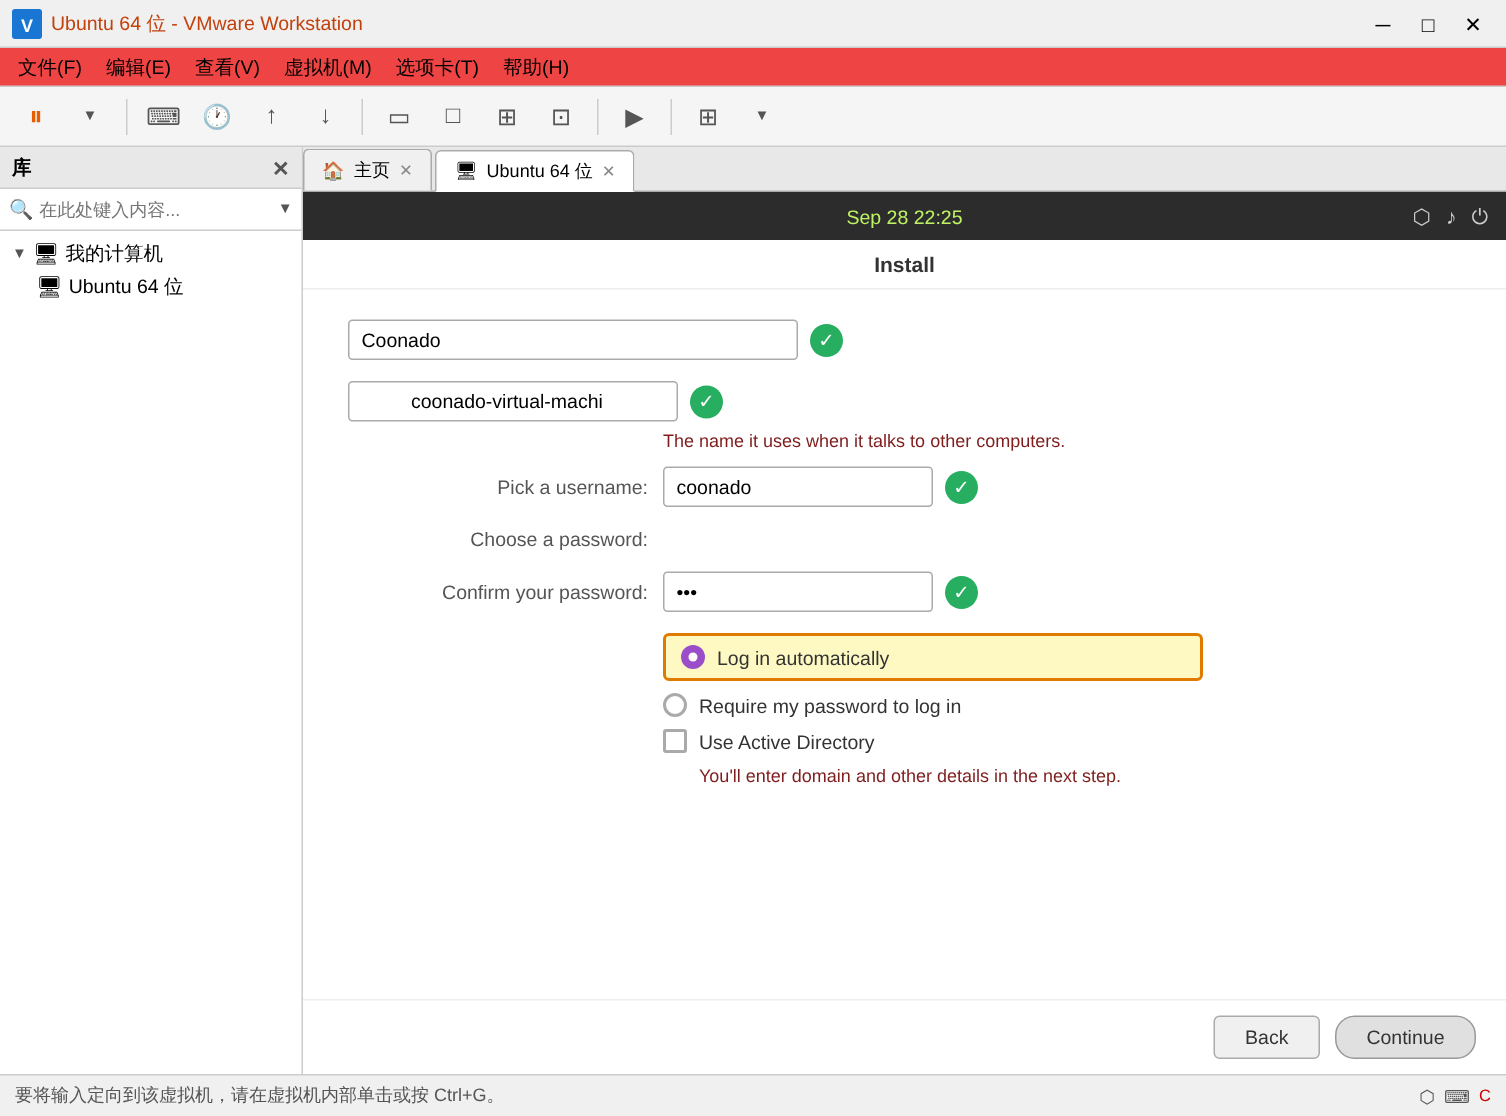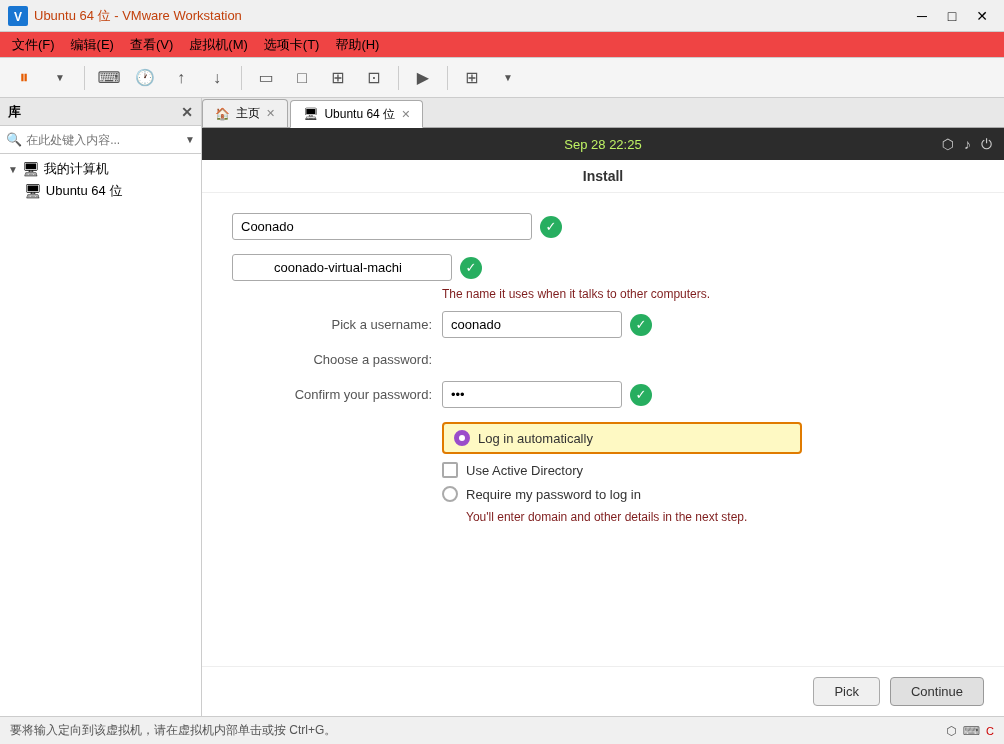--- a/index.html
+++ b/index.html
@@ -317,20 +317,21 @@
       border: 1px solid #aaa;
       border-radius: 4px;
       background: #f0f0f0;
       font-size: 13px;
       cursor: pointer;
       color: #333;
     }
     .nav-btn.primary {
       background: #e0e0e0;
       border-color: #999;
+      border-radius: 13px;
     }
 
     
     .status-bar {
       height: 28px;
       background: #f0f0f0;
       border-top: 1px solid #ccc;
       display: flex;
       align-items: center;
       padding: 0 10px;
@@ -490,34 +491,34 @@
             <div class="option-row">
               <div class="radio-option" style="width:360px;">
                 <div class="radio-filled">
                   <div class="radio-filled-inner"></div>
                 </div>
                 <span class="option-label">Log in automatically</span>
               </div>
             </div>
 
             <div class="option-row">
+              <div class="radio-empty"></div>
+              <span class="option-label">Require my password to log in</span>
+            </div>
+
+            <div class="option-row">
               <div class="checkbox-empty"></div>
               <span class="option-label">Use Active Directory</span>
-            </div>
-
-            <div class="option-row">
-              <div class="radio-empty"></div>
-              <span class="option-label">Require my password to log in</span>
             </div>
             <div class="hint-text" style="margin-left:24px; margin-top:2px;">You'll enter domain and other details in the next step.</div>
           </div>
         </div>
 
         <div class="installer-nav">
-          <button class="nav-btn">Pick</button>
+          <button class="nav-btn">Back</button>
           <button class="nav-btn primary">Continue</button>
         </div>
       </div>
 
     </div>
   </div>
 </div>
 
 <div class="status-bar">
   <span>要将输入定向到该虚拟机，请在虚拟机内部单击或按 Ctrl+G。</span>

